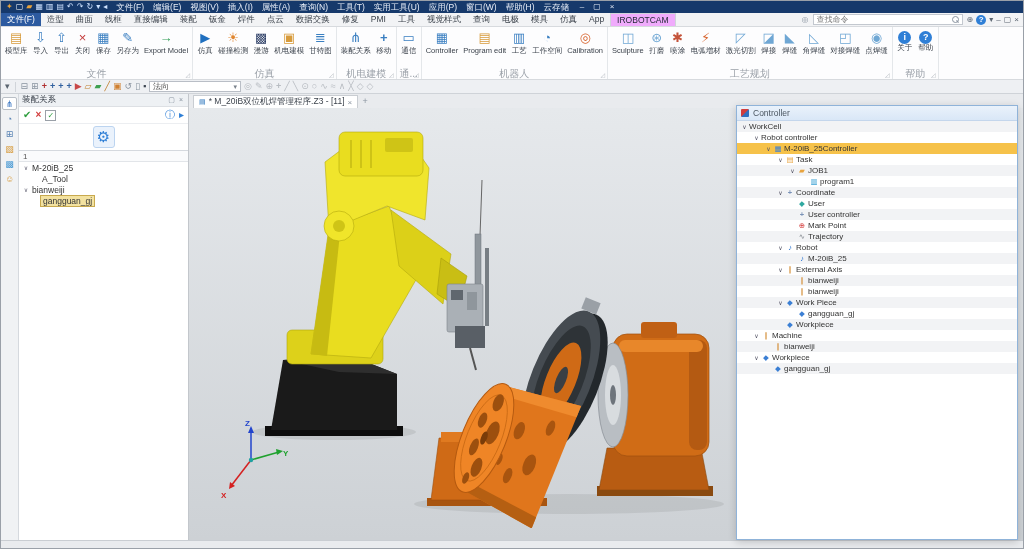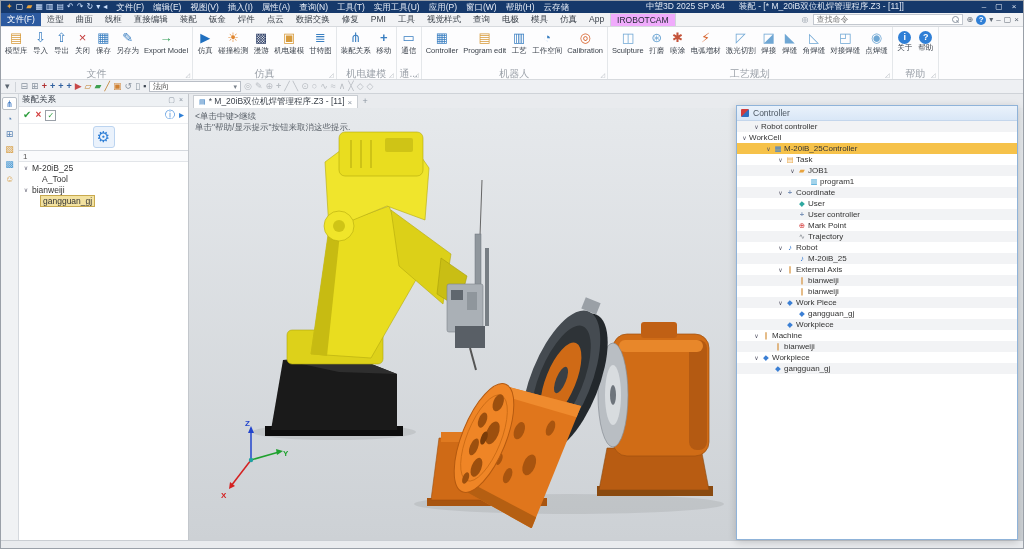--- a/index.html
+++ b/index.html
@@ -130,24 +130,20 @@
         <span class="menu">插入(I)</span>
         <span class="menu">属性(A)</span>
         <span class="menu">查询(N)</span>
         <span class="menu">工具(T)</span>
         <span class="menu">实用工具(U)</span>
         <span class="menu">应用(P)</span>
         <span class="menu">窗口(W)</span>
         <span class="menu">帮助(H)</span>
         <span class="menu">云存储</span>
       </div>
-    <div class="titles">
-      <span>中望3D 2025 SP x64</span>
-      <span>装配 - [* M_20iB双位机焊管理程序.Z3 - [11]]</span>
-    </div>
     <div class="wbtns" id="wbtns">
         <span class="wbtn">–</span>
         <span class="wbtn">▢</span>
         <span class="wbtn">×</span>
       </div>
   </div>
 
   <div class="tabsrow">
     <div class="tabs" id="rtabs">
         <span class="rtab file">文件(F)</span>
@@ -569,41 +565,37 @@
             <polygon points="94,343 87,341 88,347" fill="#1fa12e"></polygon>
             <line x1="62" y1="352" x2="42" y2="378" stroke="#d42020" stroke-width="1.5"></line>
             <polygon points="40,381 41,374 46,378" fill="#d42020"></polygon>
             <circle cx="62" cy="352" r="2.2" fill="#1fa1a1"></circle>
             <text x="56" y="318" font-size="8" font-weight="bold" fill="#2244cc">Z</text>
             <text x="94" y="348" font-size="8" font-weight="bold" fill="#1fa12e">Y</text>
             <text x="32" y="390" font-size="8" font-weight="bold" fill="#d42020">X</text>
           </g>
         </svg>
 
-        <div class="hints">
-          <div>&lt;单击中键&gt;继续</div>
-          <div>单击"帮助/显示提示"按钮来取消这些提示.</div>
-        </div>
       </div>
     </div>
   </div>
 
   <div class="ctrlpanel">
     <div class="cphead">
       <span class="robologo"></span>
       <span>Controller</span>
     </div>
     <div class="ctree" id="ctree">
+        <div class="crow" style="padding-left: 3px;">
+          <span class="chev">∨</span>
+          <span>WorkCell</span>
+        </div>
         <div class="crow" style="padding-left: 15px;">
           <span class="chev">∨</span>
           <span>Robot controller</span>
-        </div>
-        <div class="crow" style="padding-left: 3px;">
-          <span class="chev">∨</span>
-          <span>WorkCell</span>
         </div>
         <div class="crow sel" style="padding-left: 27px;">
           <span class="chev">∨</span>
           <span class="nico" style="color: rgb(59, 127, 212);">▦</span>
           <span>M-20iB_25Controller</span>
         </div>
         <div class="crow" style="padding-left: 39px;">
           <span class="chev">∨</span>
           <span class="nico" style="color: rgb(232, 163, 61);">▤</span>
           <span>Task</span>

